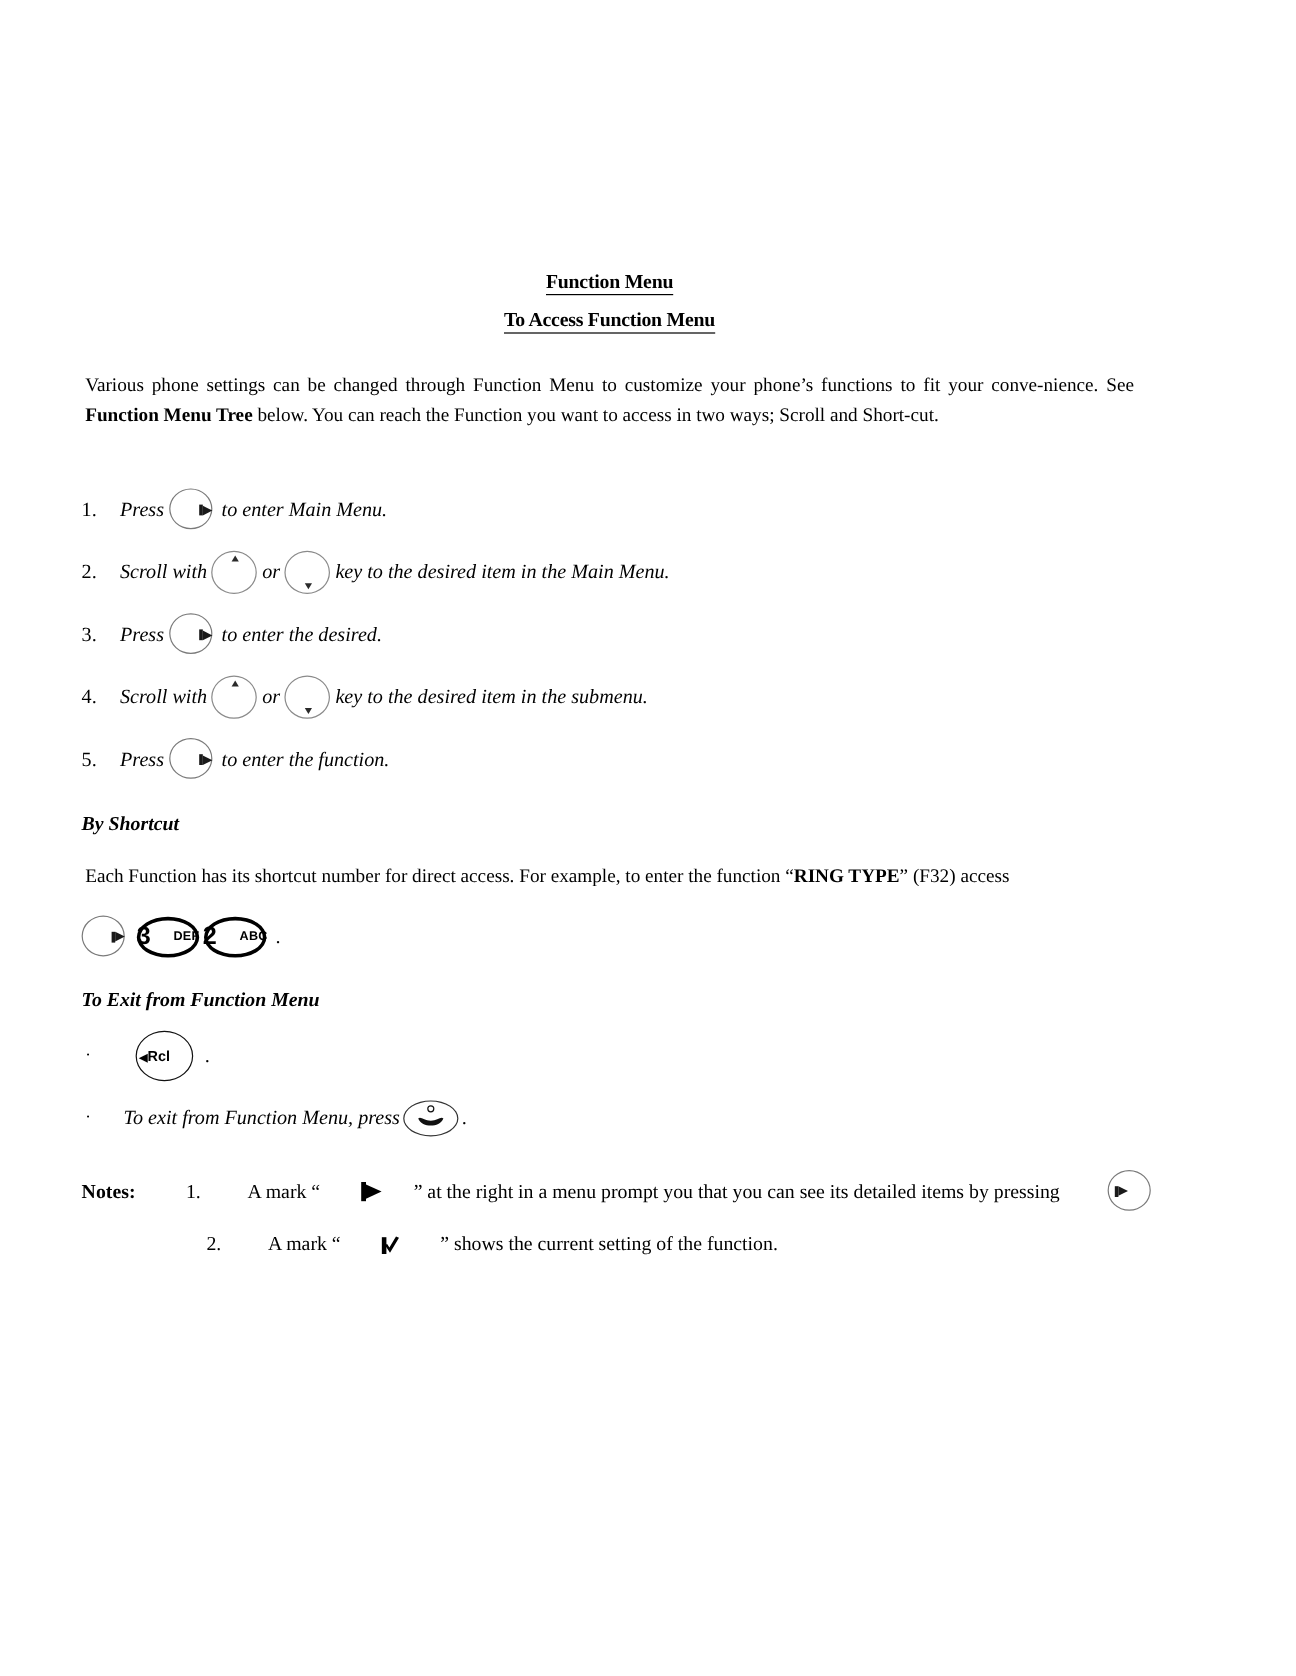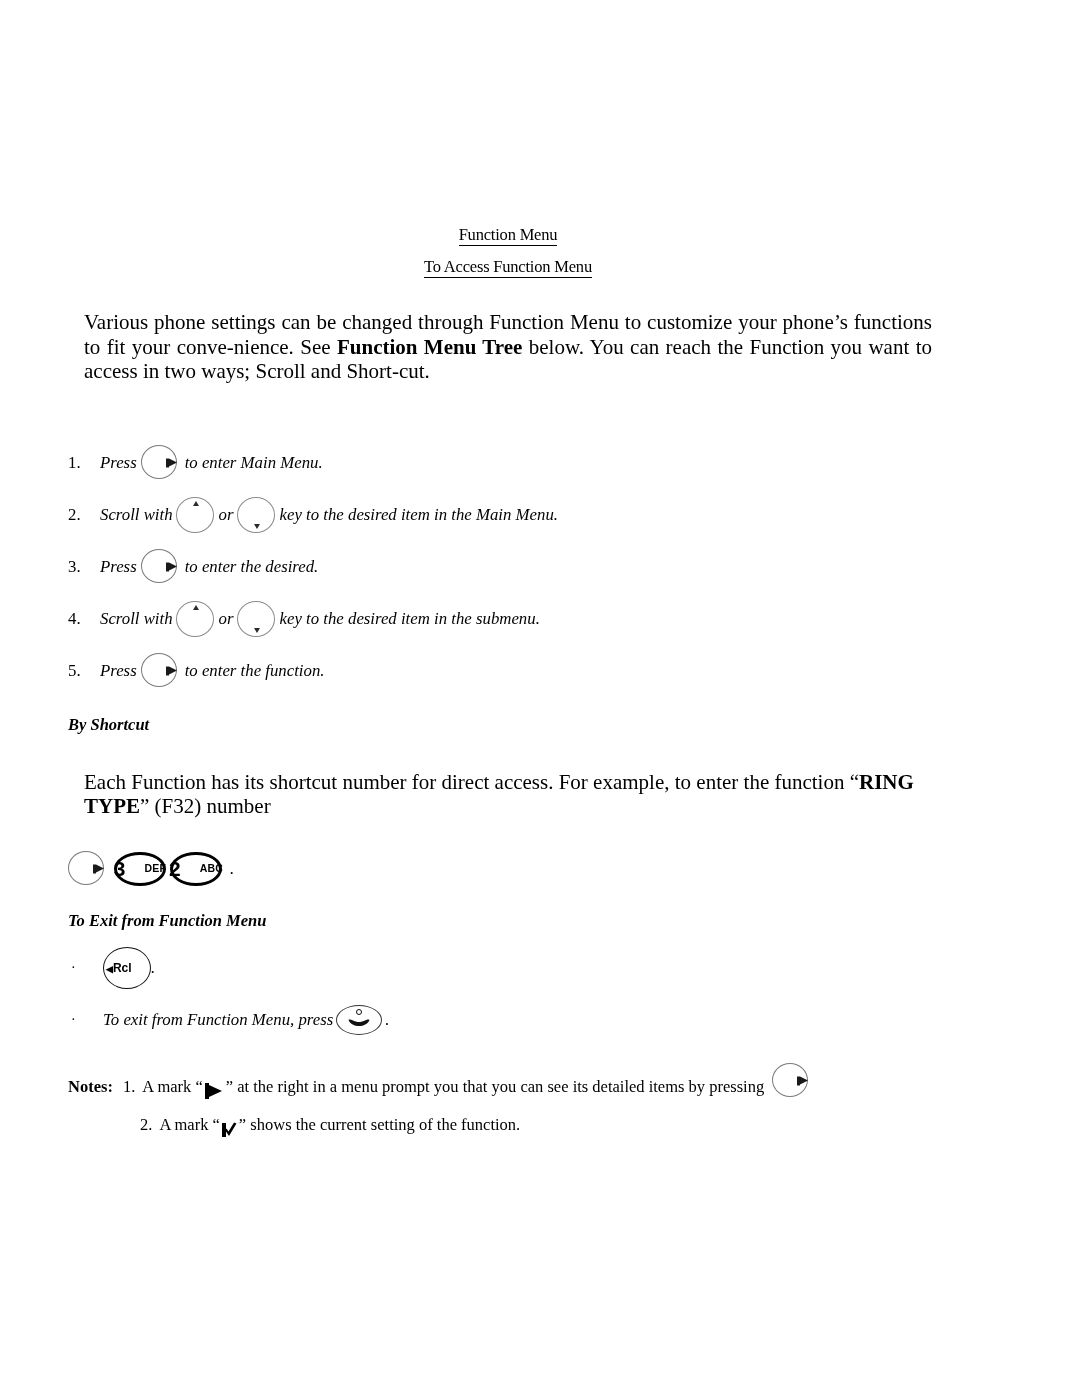--- a/index.html
+++ b/index.html
@@ -24,45 +24,45 @@
   .content {
     position: absolute;
     left: 68px;
     top: 225px;
     width: 880px;
   }
 
   
   .title-center {
     text-align: center;
-    font-weight: normal;
+    font-weight: bold;
     font-size: 16.5px;
     letter-spacing: -0.2px;
     margin: 0;
   }
   .title-center span {
     border-bottom: 1.6px solid #000;
     padding-bottom: 1px;
   }
   .h-main { margin-top: 0px; }
   .h-sub  { margin-top: 12px; }
 
   .section-head {
     font-weight: bold;
     font-style: italic;
     font-size: 16.5px;
     margin: 0;
   }
 
   
   .para {
-    font-size: 21px;
+    font-size: 16px;
     line-height: 24.5px;
     text-align: justify;
-    margin: 16px;
+    margin: 3px;
   }
   .para-intro { margin-top: 33px; }
 
   b.tight { font-weight: bold; }
 
   
   .row {
     position: relative;
     display: flex;
     align-items: center;
@@ -187,21 +187,21 @@
     font-weight: bold;
     line-height: 1;
     padding-left: 19px;
     letter-spacing: 0.2px;
   }
 
   
   .key-rcl {
     width: 48px;
     height: 42px;
-    margin: 0 0;
+    margin: 0 10px;
     vertical-align: middle;
   }
   .key-rcl .ring {
     position: absolute;
     left: 0; top: 0;
     width: 48px;
     height: 42px;
     border: 1.6px solid #111;
     border-radius: 50%;
     box-sizing: border-box;
@@ -279,22 +279,23 @@
     position: relative;
     width: 15px;
     height: 16px;
     vertical-align: -3px;
     margin: 0 2px;
   }
 
   .notes-block { font-size: 16.5px; line-height: 24px; }
   .notes-row {
     display: flex;
-    align-items: flex-end;
+    align-items: center;
     white-space: nowrap;
+    gap: 32px;
   }
   .notes-label {
     font-weight: bold;
     flex: 0 0 auto;
     padding-right: 10px;
   }
   .notes-num {
     flex: 0 0 auto;
     padding-right: 7px;
   }
@@ -395,21 +396,21 @@
         </span>
       </span>
       <span class="txt">to enter the function.</span>
     </div>
 
     <div style="height:26px"></div>
     <div class="section-head">By Shortcut</div>
 
     <div style="height:19px"></div>
 
-    <p class="para" style="text-align:left"><span>Each Function has its shortcut number for direct access.  For example, to enter the function “</span><b class="tight">RING TYPE</b><span>” (F32) number</span></p>
+    <p class="para" style="text-align:left"><span>Each Function has its shortcut number for direct access.  For example, to enter the function “</span><b class="tight">RING TYPE</b><span>” (F32) access</span></p>
 
     <div style="height:14px"></div>
 
     <div class="row" style="min-height:40px">
       <span class="keyico key-fn" style="margin-left:0">
         <span class="ring"></span>
         <span class="glyph">
           <span class="bar"></span>
             <span class="tri"></span>
         </span>

